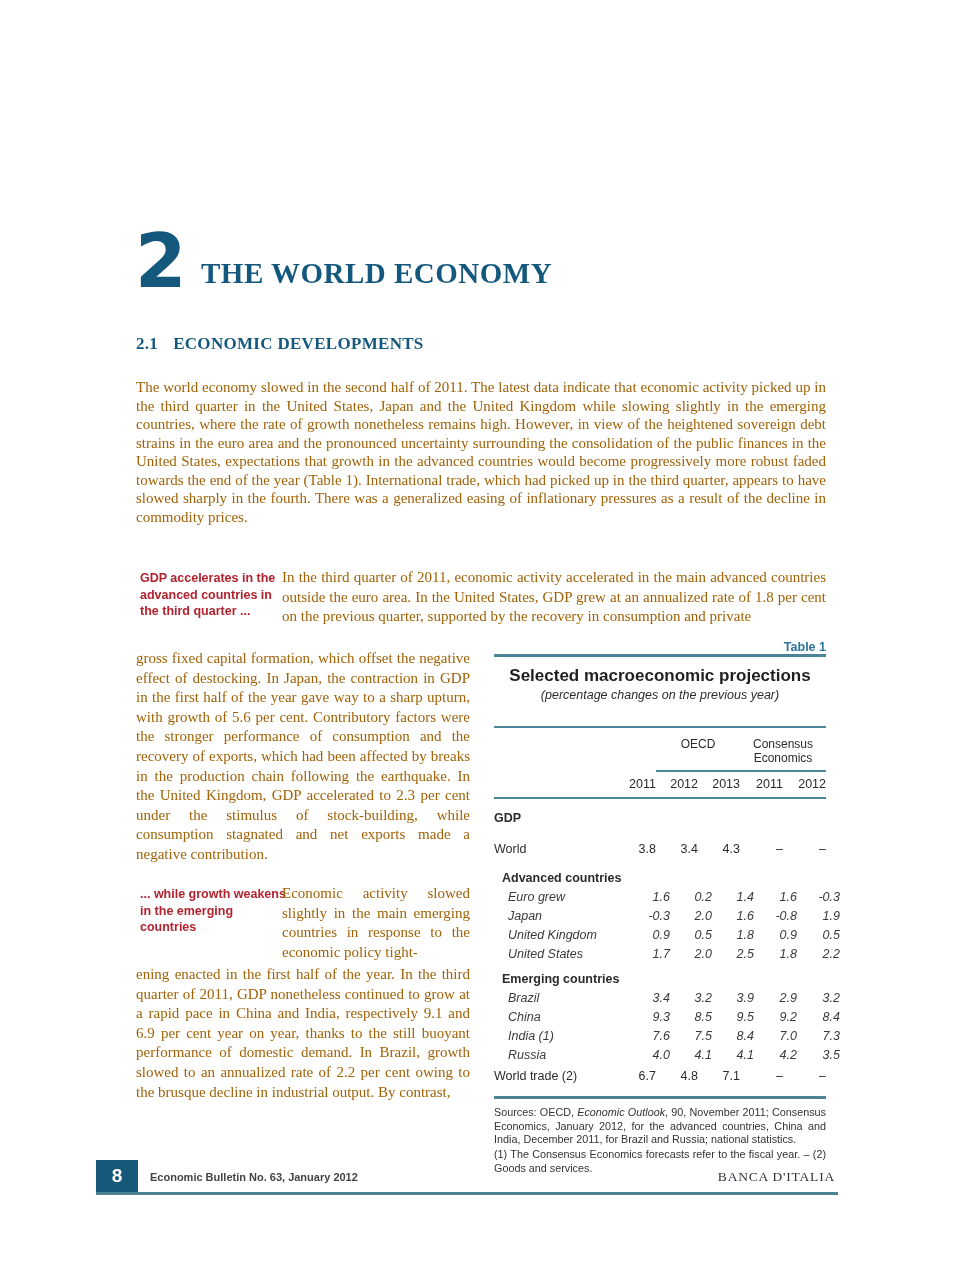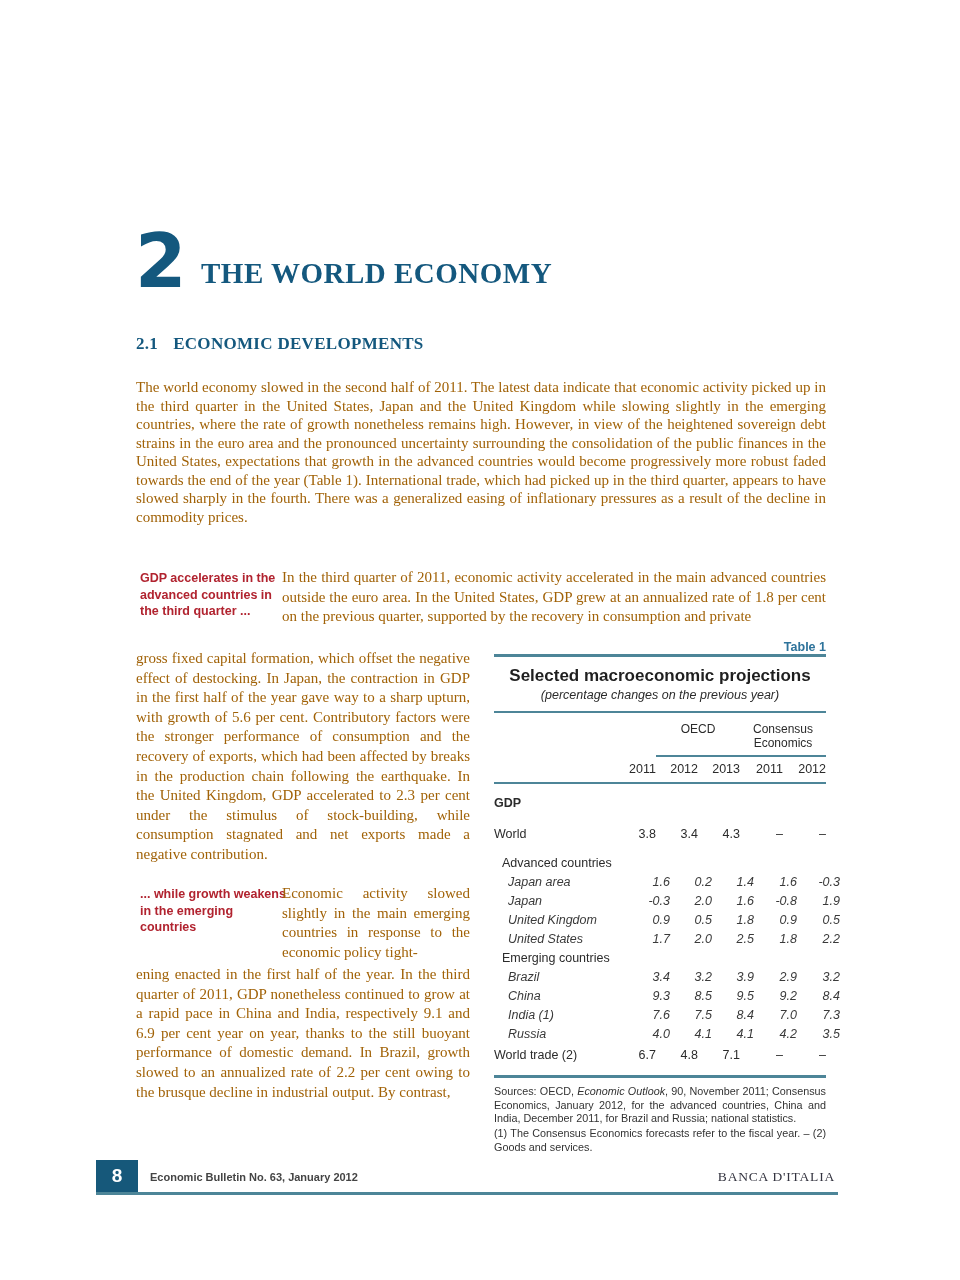--- a/index.html
+++ b/index.html
@@ -45,34 +45,34 @@
     position:absolute;left:494px;top:640px;width:332px;
     font-family:"Liberation Sans", sans-serif;color:#2b2b2b;
   }
   .t-label{text-align:right;font-weight:bold;font-size:12.5px;color:#2e739b;padding-bottom:0;}
   .rule{border:0;margin:0;background:#4d8598;}
   .rule-top{height:3px;}
   .rule-thin{height:1.5px;}
   .rule-mid{height:2px;}
   .rule-bottom{height:3px;}
   .t-title{text-align:center;font-weight:bold;font-size:17px;margin-top:9px;color:#1f1f1f;}
-  .t-subtitle{text-align:center;font-style:italic;font-size:12.5px;margin:2px 0 9px;}
+  .t-subtitle{text-align:center;font-style:italic;font-size:12.5px;margin:2px 0 24px;}
   .tgrid{display:grid;grid-template-columns:120px 42px 42px 42px 43px 43px;}
   .group-row{margin-top:9px;font-size:12px;align-items:start;}
   .gh{text-align:center;line-height:1.2;}
   .gh-oecd{grid-column:3/5;}
   .gh-ce{grid-column:5/7;}
   .group-rule{height:1.5px;background:#4d8598;margin-left:162px;margin-top:5px;}
   .years-row{font-size:12.5px;margin:5px 0 6px;}
   .tval{text-align:right;}
   .trow{font-size:12.5px;padding:2.5px 0;}
   .trow .tlabel{text-align:left;}
   .trow.section{font-weight:bold;margin:10px 0 12px;}
   .trow.total{font-weight:normal;margin:2px 0 10px;}
-  .trow.subhead{font-weight:normal;padding-left:8px;}
+  .trow.subhead{font-weight:bold;padding-left:8px;margin-top:6px;}
   .trow.country{font-style:italic;padding-left:14px;color:#3a3a3a;}
   .t-body{margin-top:2px;}
   .t-sources{font-size:10.8px;line-height:13.8px;text-align:justify;margin-top:7px;color:#333;}
   .t-sources .ital{font-style:italic;}
   .t-notes{font-size:10.8px;line-height:13.8px;text-align:justify;margin-top:1px;color:#333;}
   
   .footer-rule{position:absolute;left:96px;top:1192px;width:742px;height:3px;background:#4d8598;}
   .page-box{
     position:absolute;left:96px;top:1160px;width:42px;height:32px;
     background:#16587a;color:#ffffff;display:flex;align-items:center;justify-content:center;
@@ -141,21 +141,21 @@
           <span class="tval">3.8</span>
           <span class="tval">3.4</span>
           <span class="tval">4.3</span>
           <span class="tval">–</span>
           <span class="tval">–</span>
         </div>
         <div class="tgrid trow subhead">
           <span class="tlabel">Advanced countries</span>
         </div>
         <div class="tgrid trow country">
-          <span class="tlabel">Japan area</span>
+          <span class="tlabel">Euro grew</span>
           <span class="tval">1.6</span>
           <span class="tval">0.2</span>
           <span class="tval">1.4</span>
           <span class="tval">1.6</span>
           <span class="tval">-0.3</span>
         </div>
         <div class="tgrid trow country">
           <span class="tlabel">Japan</span>
           <span class="tval">-0.3</span>
           <span class="tval">2.0</span>

